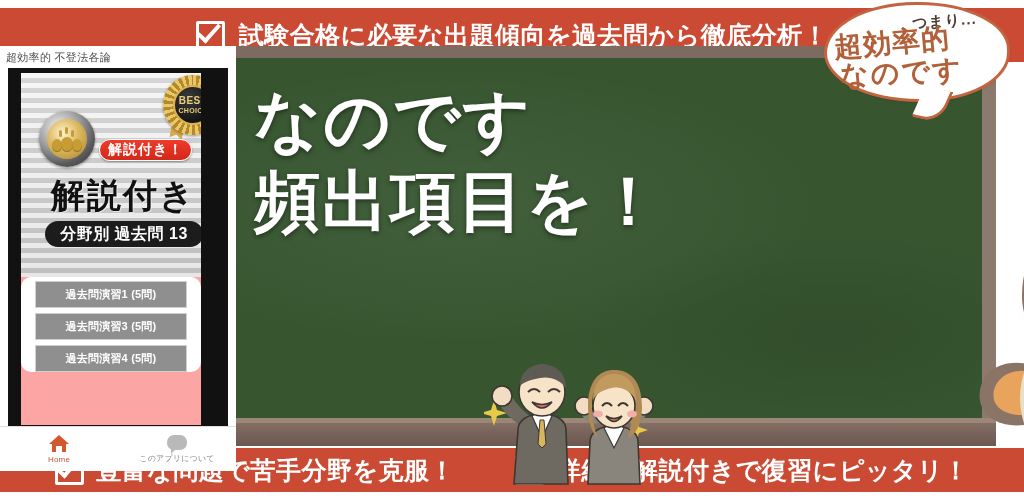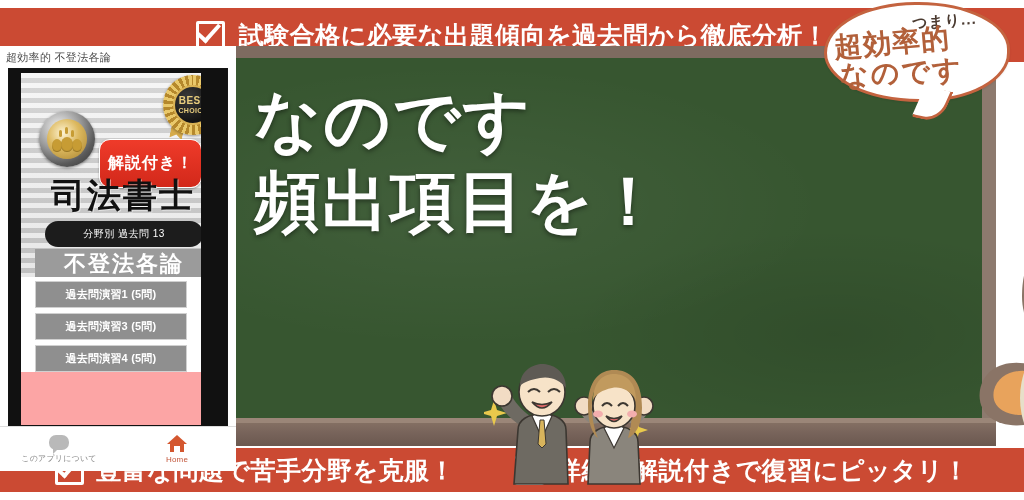--- a/index.html
+++ b/index.html
@@ -143,41 +143,41 @@
   #medal .ribbon{
     position:absolute;left:8px;top:44px;width:13px;height:20px;background:#d6ab4b;
     transform:rotate(12deg);clip-path:polygon(0 0,100% 0,100% 100%,50% 78%,0 100%);
   }
   #medal .ribbon2{
     position:absolute;left:38px;top:44px;width:13px;height:20px;background:#c19a3c;
     transform:rotate(-12deg);clip-path:polygon(0 0,100% 0,100% 100%,50% 78%,0 100%);
   }
 
   #kaisetsu{
-    position:absolute;left:78px;top:66px;padding:13px 8px;border-radius:11px;
+    position:absolute;left:78px;top:66px;padding:1px 8px;border-radius:11px;
     background:linear-gradient(180deg,#ef3b2a 0%,#d2281a 100%);
-    border:1px solid #ffffff;color:#ffffff;font-weight:bold;font-size:16px;
+    border:1px solid #ffffff;color:#ffffff;font-weight:bold;font-size:14px;
     letter-spacing:1px;z-index:5;white-space:nowrap;box-shadow:0 1px 2px rgba(0,0,0,.35);
   }
   #shoshi{
     position:absolute;left:30px;top:100px;font-size:34px;font-weight:bold;color:#111111;
     letter-spacing:2px;z-index:5;text-shadow:1px 1px 0 rgba(255,255,255,.5);
   }
   #bunya{
     position:absolute;left:24px;top:148px;width:158px;height:26px;border-radius:13px;
-    background:#1c1c1c;color:#ffffff;font-weight:normal;font-size:10px;
+    background:#1c1c1c;color:#ffffff;font-weight:bold;font-size:16px;
     display:flex;align-items:center;justify-content:center;letter-spacing:.5px;z-index:5;
   }
   #futoki{
     position:absolute;left:14px;top:176px;width:178px;height:30px;
     background:#9b9b9b;color:#ffffff;font-weight:bold;font-size:22px;
     display:flex;align-items:center;justify-content:center;letter-spacing:2px;z-index:5;
   }
 
-  #list{padding:4px 14px 0 14px;background:#ffffff;}
+  #list{padding:4px 14px 0 14px;background:#ffffff;border-radius:10px;}
   .list-btn{
     width:100%;height:27px;margin-bottom:5px;background:#8f8f8f;
     border:1px solid #d0d0d0;box-sizing:border-box;
     color:#ffffff;font-weight:bold;font-size:11px;
     display:flex;align-items:center;justify-content:center;letter-spacing:.2px;
   }
 
   #navbar{
     position:absolute;left:0;top:380px;width:236px;height:44px;background:#ffffff;
     border-top:1px solid #dddddd;display:flex;z-index:25;
@@ -340,46 +340,45 @@
             <span class="ribbon"></span>
             <span class="ribbon2"></span>
             <span class="rays"></span>
             <span class="disc">
               <span class="l1">BEST</span>
               <span class="l2">CHOICE</span>
             </span>
           </div>
 
           <div id="kaisetsu">解説付き！</div>
-          <div id="shoshi">司法書士</div>
+          <div id="shoshi">解説付き</div>
           <div id="bunya">分野別 過去問 13</div>
-          <div id="futoki">不登法各論</div>
         </div>
 
         <div id="list">
           <div class="list-btn">過去問演習1 (5問)</div>
           <div class="list-btn">過去問演習3 (5問)</div>
           <div class="list-btn">過去問演習4 (5問)</div>
         </div>
 
       </div>
     </div>
 
     <div id="navbar">
-      <div class="nav-item">
-        <span class="chat-ico"></span>
-        <span class="nav-label">このアプリについて</span>
-      </div>
       <div class="nav-item active">
         <span class="home-ico">
           <span class="roof"></span>
             <span class="body"></span>
             <span class="door"></span>
         </span>
         <span class="nav-label">Home</span>
+      </div>
+      <div class="nav-item">
+        <span class="chat-ico"></span>
+        <span class="nav-label">このアプリについて</span>
       </div>
     </div>
   </div>
 
   <div id="bubble">
     <span class="blob"></span>
     <span class="tail"></span>
     <span class="small">つまり...</span>
     <span class="big1">超効率的</span>
     <span class="big2">なのです</span>

